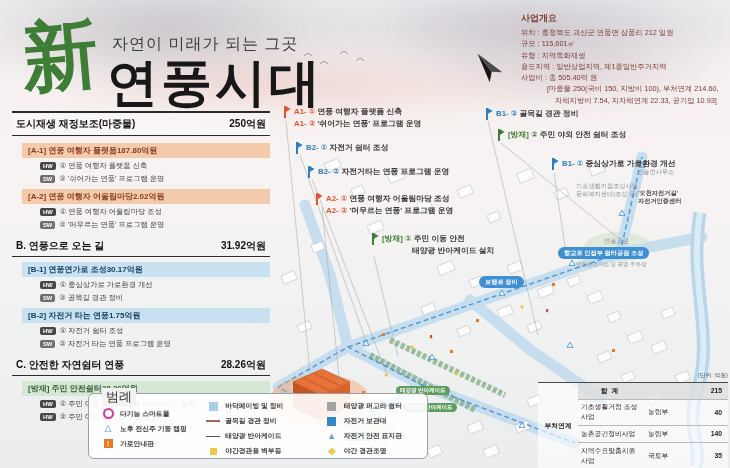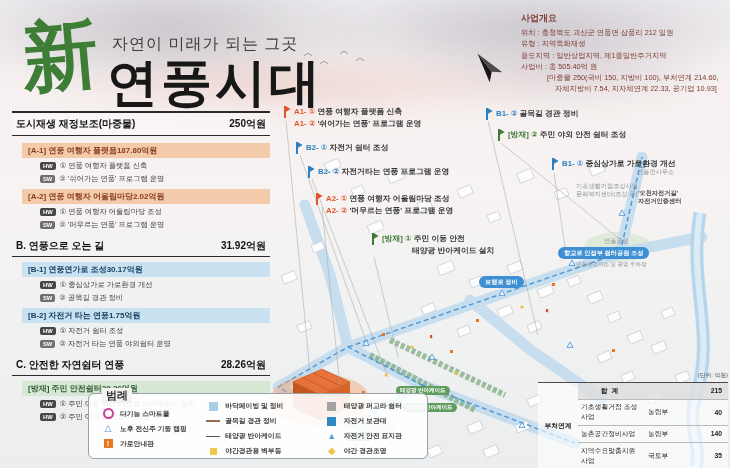--- a/index.html
+++ b/index.html
@@ -59,21 +59,21 @@
   .pill.green{background:#5f9c5f;font-size:5.5px;padding:1px 4px;}
   .pill-sub{position:absolute;font-size:5.5px;color:#8a8f95;white-space:nowrap;z-index:3;}
   .place{position:absolute;font-size:6.2px;color:#8d939a;white-space:nowrap;z-index:2;line-height:1.35;}
   .place.dark{color:#4a4a4a;font-weight:bold;}
 
   
   .legend{position:absolute;left:88px;top:393px;width:340px;height:66px;box-sizing:border-box;
     background:rgba(255,255,255,.9);border:1px solid #9aa0a6;border-radius:6px;
     padding:9px 10px 4px 12px;display:flex;gap:13px;z-index:6;}
   .legend-title{position:absolute;top:-6px;left:13px;background:#f4f1f1;padding:0 4px;
-    font-size:11px;font-weight:bold;color:#333;}
+    font-size:13px;font-weight:normal;color:#333;}
   .lg-col{display:flex;flex-direction:column;justify-content:center;gap:5px;}
   .lg-item{display:flex;align-items:center;gap:5px;font-size:6.8px;font-weight:bold;color:#3a3a3a;white-space:nowrap;}
   .ic{flex:0 0 14px;display:flex;align-items:center;justify-content:center;height:10px;}
   .ic-circle{width:7px;height:7px;border:2px solid #d4399c;border-radius:50%;}
   .ic-glyph{font-size:9px;line-height:1;}
   .ic-sign{width:9px;height:9px;background:#e87722;color:#fff;font-size:7px;font-weight:bold;
     display:flex;align-items:center;justify-content:center;}
   .ic-sign::after{content:'!';}
   .ic-sq{width:9px;height:9px;}
   .sq-paving{background:#a9cfe7;} .sq-pergola{background:#a3a3a3;} .sq-rack{background:#2f88c5;}
@@ -117,20 +117,21 @@
       <path d="M4,8 Q8,3 12,8"></path>
         <path d="M20,16 Q24,11 28,16"></path>
       <path d="M40,6 Q44,1 48,6"></path>
         <path d="M56,13 Q60,8 64,13"></path>
     </g>
   </svg>
 
   <div class="overview">
     <div class="ov-title">사업개요</div>
     <div class="ov-line">위치 : 충청북도 괴산군 연풍면 삼풍리 212 일원</div>
+    <div class="ov-line">규모 : 115,601㎡</div>
     <div class="ov-line">유형 : 지역특화재생</div>
     <div class="ov-line">용도지역 : 일반상업지역, 제1종일반주거지역</div>
     <div class="ov-line">사업비 : 총 505.40억 원</div>
     <div class="ov-line ind1">[마중물 250(국비 150, 지방비 100), 부처연계 214.60,</div>
     <div class="ov-line ind2">자체지방비 7.54, 지자체연계 22.33, 공기업 10.93]</div>
   </div>
 
   <svg class="map-svg" width="460" height="373" viewBox="0 0 460 373">
     <ellipse cx="348" cy="152" rx="34" ry="15" fill="#e0e9da"></ellipse>
     <ellipse cx="98" cy="332" rx="27" ry="12" fill="#cfe3c4" opacity=".85"></ellipse>
@@ -366,21 +367,21 @@
         <div class="sub-head b">
           <span>[B-2] 자전거 타는 연풍</span>
           <span>1.75억원</span>
         </div>
         <div class="item">
             <span class="badge">HW</span>
             <span>① 자전거 쉼터 조성</span>
           </div>
         <div class="item">
             <span class="badge sw">SW</span>
-            <span>② 자전거 타는 연풍 야외쉼터 운영</span>
+            <span>② 자전거 타는 연풍 프로그램 운영</span>
           </div>
       </div>
     </div>
 
     <div class="section">
       <div class="sec-title">
         <span>C. 안전한 자연쉼터 연풍</span>
         <span>28.26억원</span>
       </div>
       <div class="sub">

